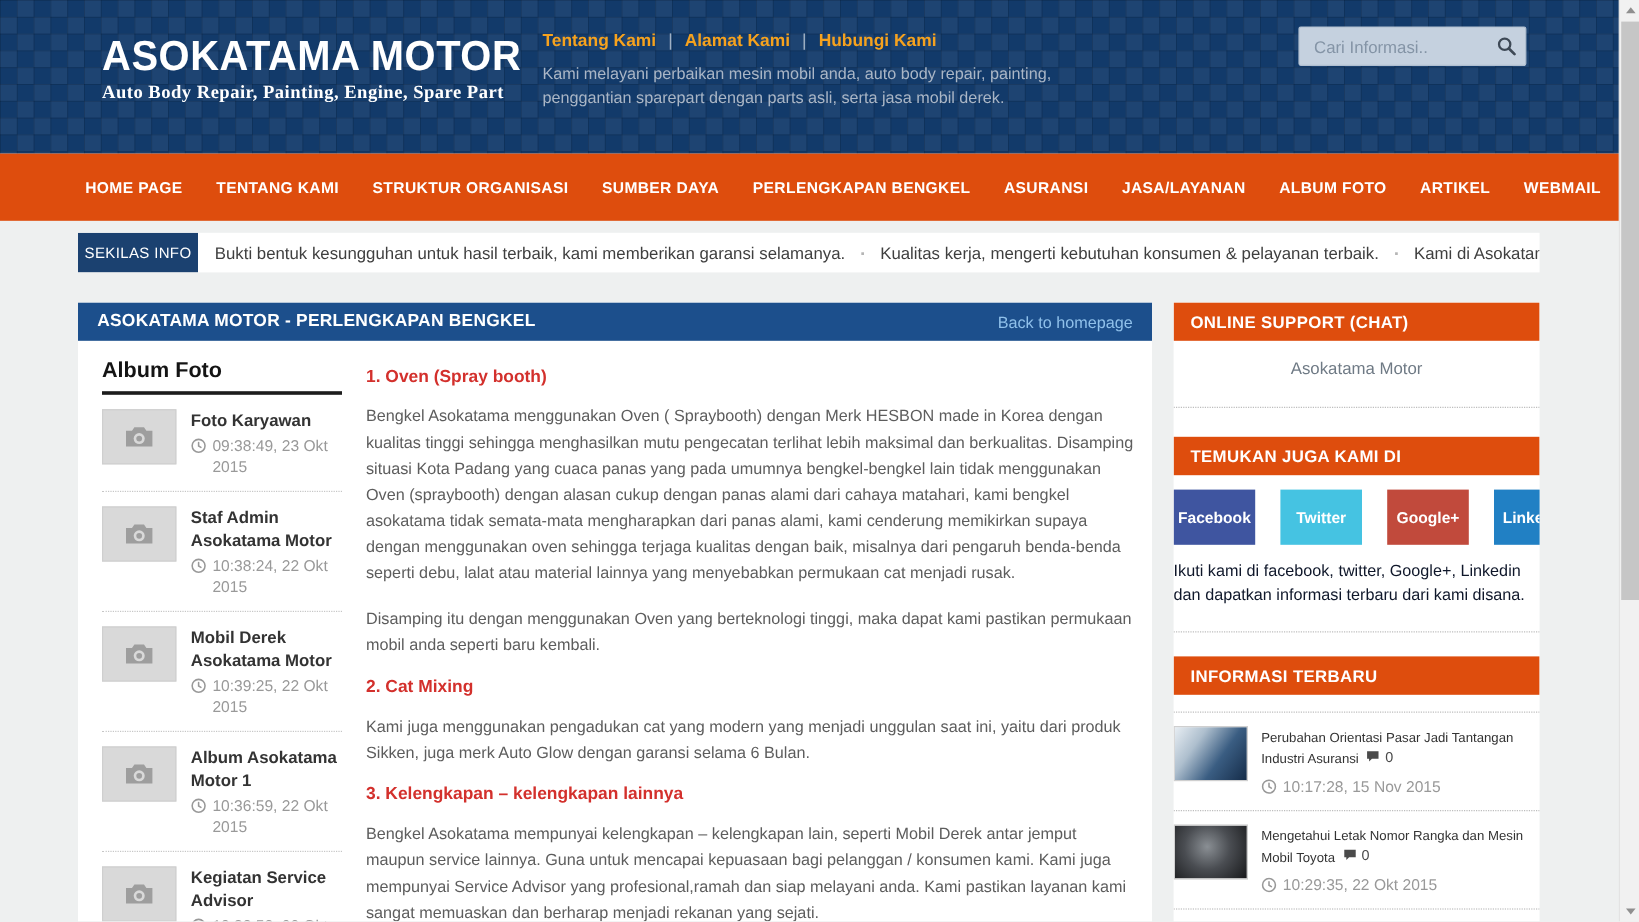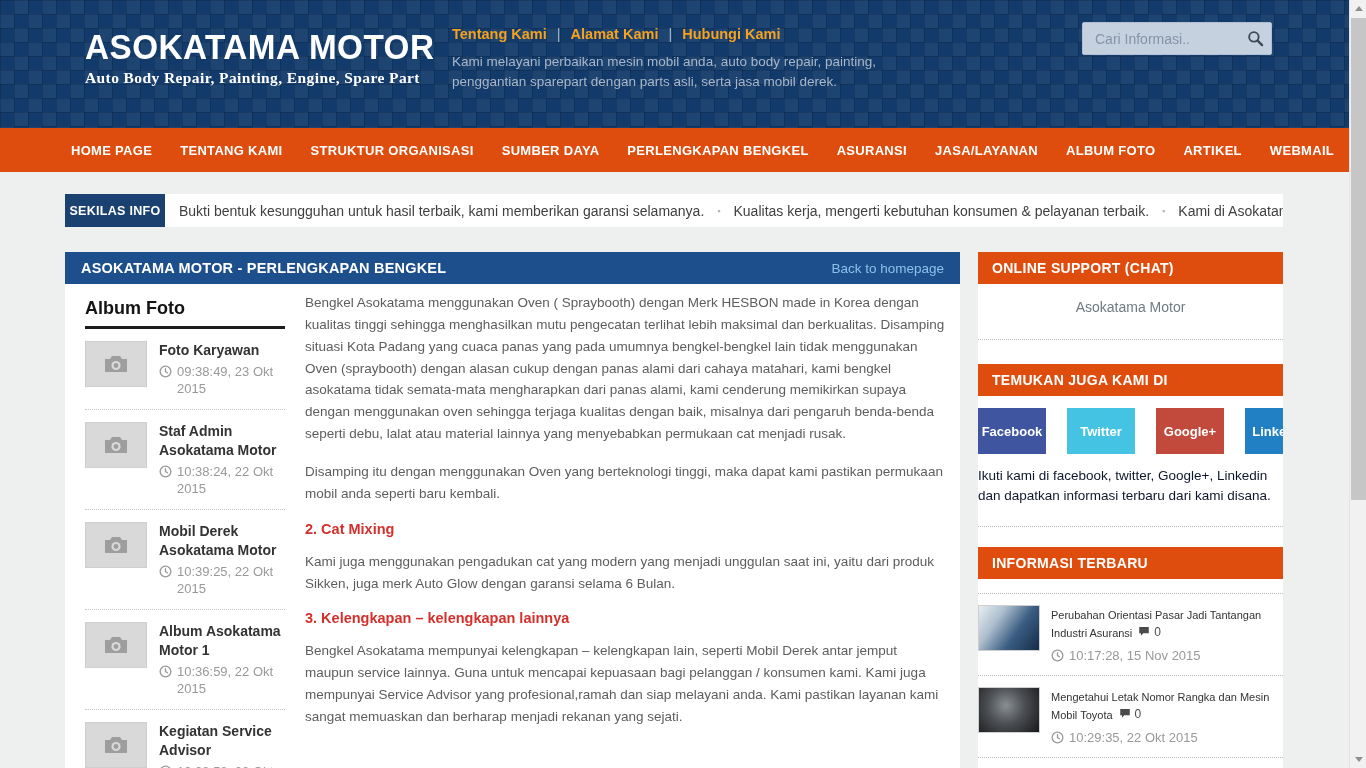--- a/index.html
+++ b/index.html
@@ -32,34 +32,34 @@
     background:#c5d1df; border:1px solid #b1bfd0; border-radius:2px;
   }
   .searchbox input{
     width:150px; height:31px; background:transparent; border:none; outline:none;
     padding:0 0 0 12px; font-size:14px; color:#54master627a; color:#54627a; font-family:"Liberation Sans",sans-serif;
   }
   .searchbox input::placeholder{ color:#8494a6; }
   .search-btn{ position:absolute; right:6px; top:7px; width:20px; height:20px; background:transparent; border:none; cursor:pointer; padding:0; }
   
   .main-nav{
-    position:absolute; top:128px; left:0; width:1366px; height:44px;
+    position:absolute; top:128px; left:0; width:1366px; height:56px;
     background:#de4d0d; display:flex; align-items:center; padding-left:57px;
   }
   .main-nav a{
     color:#fff; font-size:13px; font-weight:bold; letter-spacing:.3px;
     text-decoration:none; padding:0 14px; white-space:nowrap; cursor:pointer;
   }
   
   .ticker-row{
     position:absolute; top:194px; left:65px; width:1218px; height:33px;
     background:#fff; display:flex; align-items:stretch; overflow:hidden;
   }
   .ticker-label{
-    flex:0 0 100px; background:#1b4170; color:#fff; font-size:12.5px; font-weight:bold;
+    flex:0 0 100px; background:#1b4170; color:#fff; font-size:12.5px; font-weight:normal;
     letter-spacing:.3px; display:flex; align-items:center; justify-content:center;
   }
   .ticker-text{
     display:flex; align-items:center; padding-left:14px; color:#3f3f3f; font-size:14px;
     white-space:nowrap; overflow:hidden;
   }
   .tick-sep::before{ content:"▪"; color:#b5b5b5; font-size:9px; }
   .tick-sep{ margin:0 13px; display:inline-flex; align-items:center; }
   
   .content-panel{
@@ -280,20 +280,21 @@
               <circle cx="8" cy="8" r="6.6" fill="none" stroke="#999" stroke-width="1.6"></circle>
               <path d="M8 4.6V8.2L10.4 9.6" fill="none" stroke="#999" stroke-width="1.6" stroke-linecap="round"></path>
             </svg>
           <span>10:38:58, 22 Okt 2015</span>
         </div>
       </div>
     </div>
   </aside>
 
   <article class="article">
+    <h3>1. Oven (Spray booth)</h3>
     <p>Bengkel Asokatama menggunakan Oven ( Spraybooth) dengan Merk HESBON made in Korea dengan kualitas tinggi sehingga menghasilkan mutu pengecatan terlihat lebih maksimal dan berkualitas. Disamping situasi Kota Padang yang cuaca panas yang pada umumnya bengkel-bengkel lain tidak menggunakan Oven (spraybooth) dengan alasan cukup dengan panas alami dari cahaya matahari, kami bengkel asokatama tidak semata-mata mengharapkan dari panas alami, kami cenderung memikirkan supaya dengan menggunakan oven sehingga terjaga kualitas dengan baik, misalnya dari pengaruh benda-benda seperti debu, lalat atau material lainnya yang menyebabkan permukaan cat menjadi rusak.</p>
     <p>Disamping itu dengan menggunakan Oven yang berteknologi tinggi, maka dapat kami pastikan permukaan mobil anda seperti baru kembali.</p>
     <h3>2. Cat Mixing</h3>
     <p>Kami juga menggunakan pengadukan cat yang modern yang menjadi unggulan saat ini, yaitu dari produk Sikken, juga merk Auto Glow dengan garansi selama 6 Bulan.</p>
     <h3>3. Kelengkapan – kelengkapan lainnya</h3>
     <p>Bengkel Asokatama mempunyai kelengkapan – kelengkapan lain, seperti Mobil Derek antar jemput maupun service lainnya. Guna untuk mencapai kepuasaan bagi pelanggan / konsumen kami. Kami juga mempunyai Service Advisor yang profesional,ramah dan siap melayani anda. Kami pastikan layanan kami sangat memuaskan dan berharap menjadi rekanan yang sejati.</p>
   </article>
 </main>
 
 <aside class="right-sidebar">

